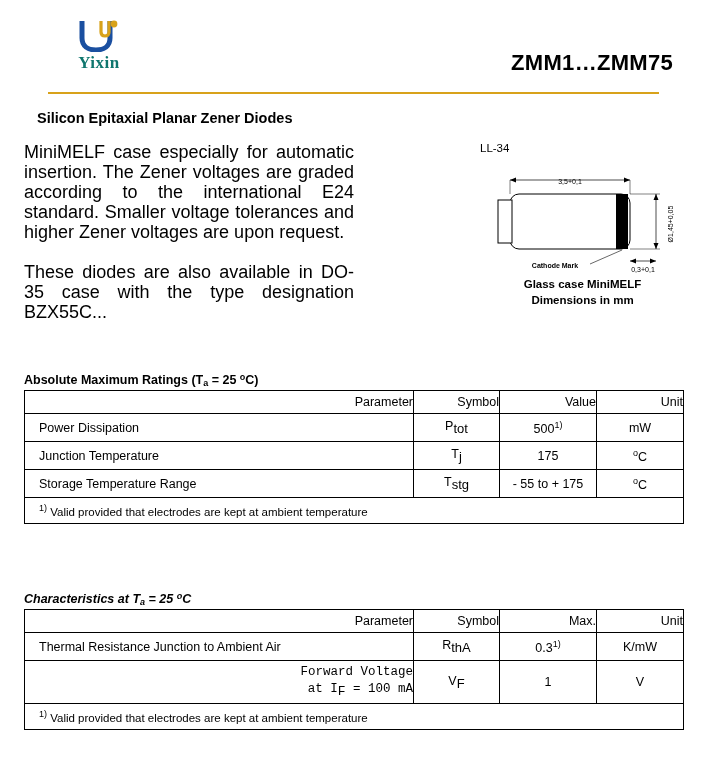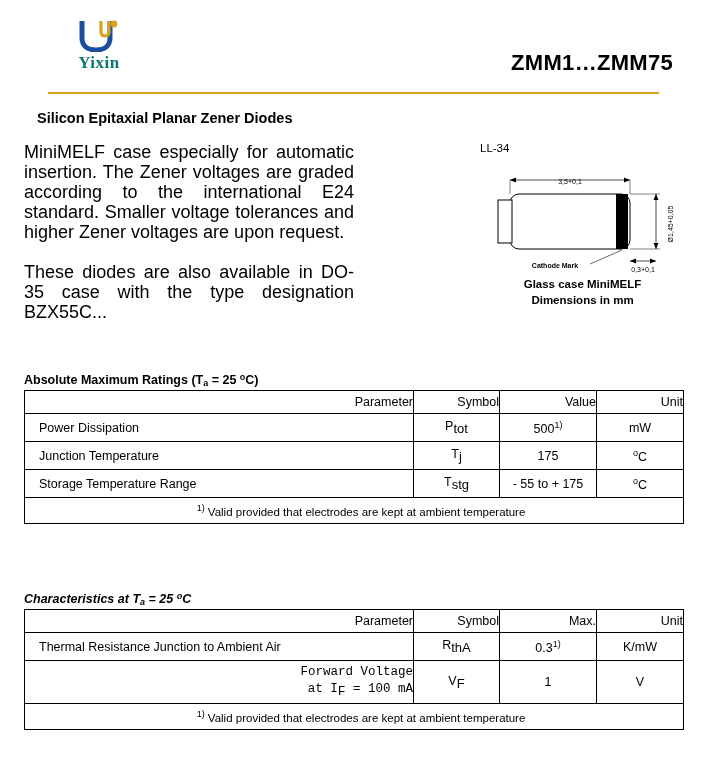--- a/index.html
+++ b/index.html
@@ -159,21 +159,21 @@
   .cell-param {
     text-align: left;
     padding-left: 14px !important;
     height: 27px;
   }
   .cell-center {
     text-align: center;
     height: 27px;
   }
   .note-cell {
-    text-align: center;
+    text-align: left;
     padding-left: 14px !important;
     height: 25px;
     font-size: 11.5px;
     margin-top: 44px;
   }
   .note-cell .sup { font-size: 9px; vertical-align: 5px; }
   sub.s { font-size: 13px; vertical-align: -3px; }
   sup.s { font-size: 9px; vertical-align: 5px; }
 
   #ratings-table { position: absolute; left: 24px; top: 390px; }

